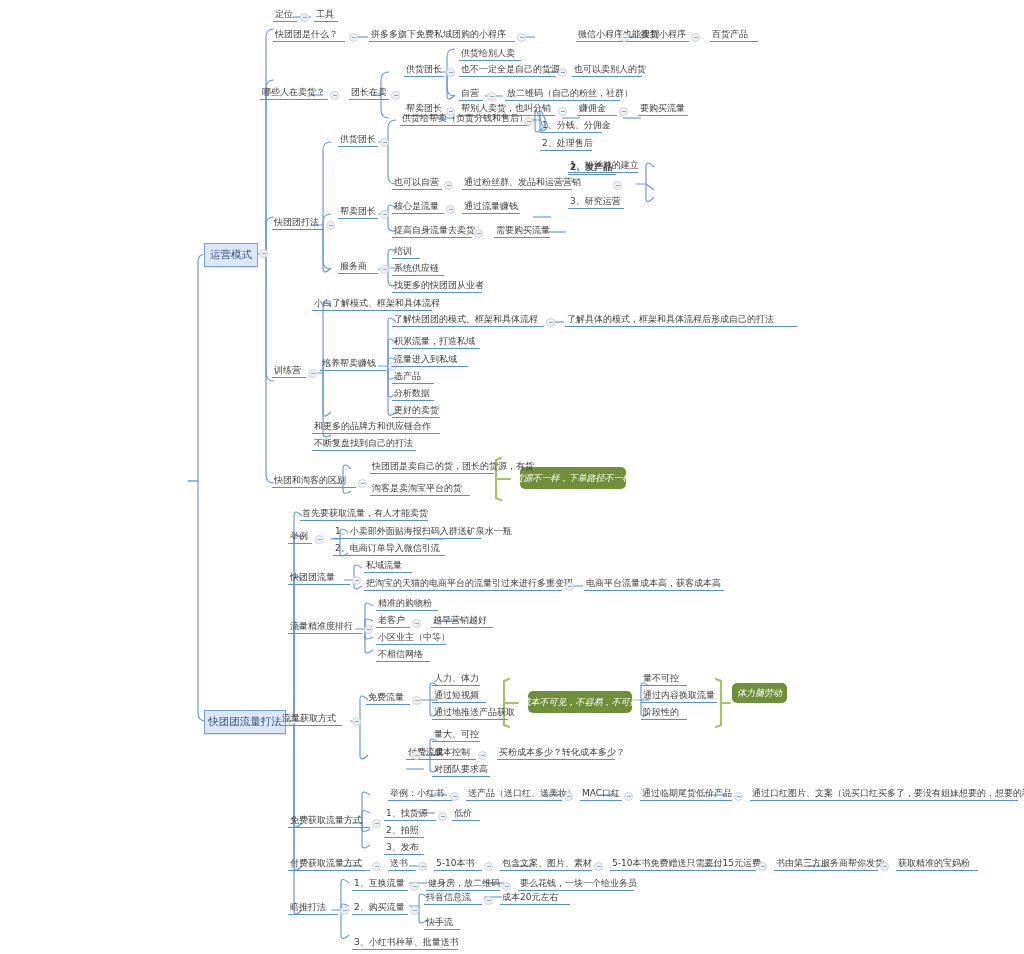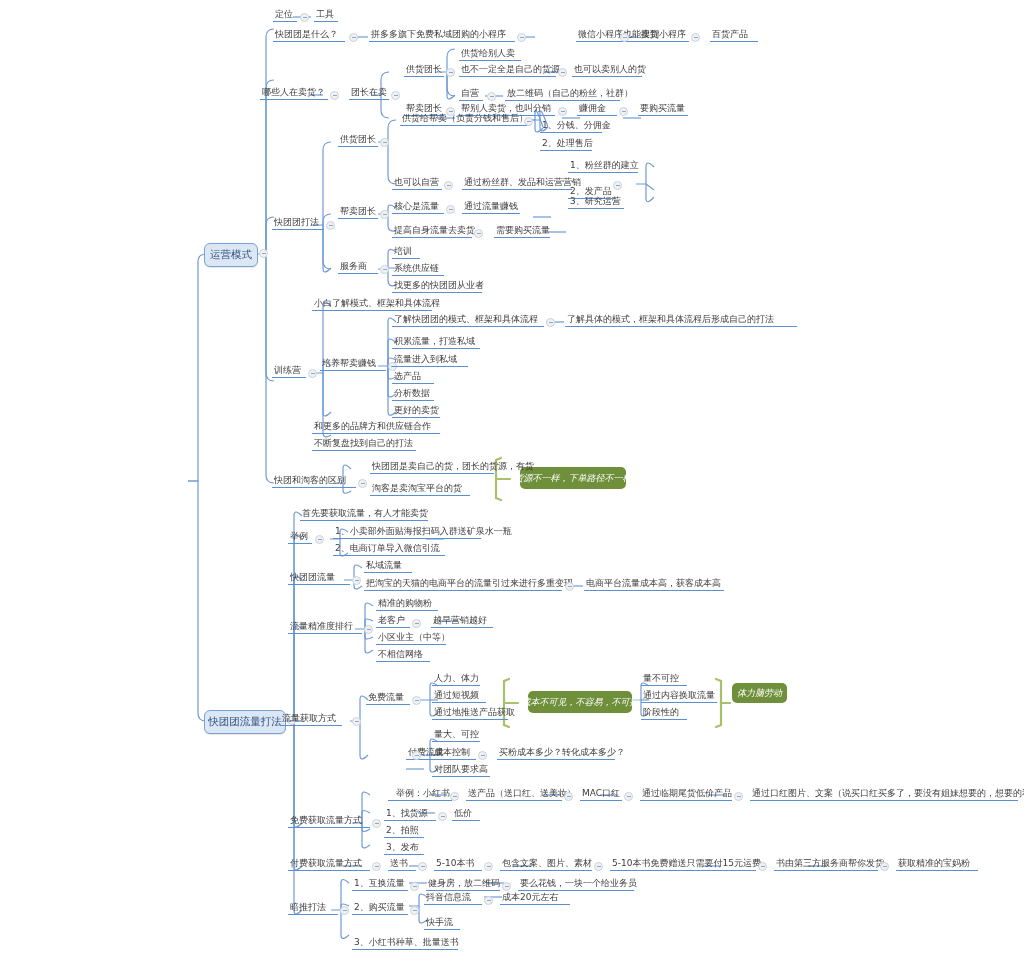--- a/index.html
+++ b/index.html
@@ -44,21 +44,21 @@
     line-height:1;
     display:flex;align-items:center;justify-content:center;
     box-shadow:0 1px 2px rgba(0,0,0,.18);
     white-space:nowrap;
   }
   
   .branch{
     position:absolute;
     background:#dce7f6;
     border:1px solid #7ba2d4;
-    border-radius:6px;
+    border-radius:0;
     color:#30507e;
     font-size:10.5px;
     text-align:center;
     display:flex;align-items:center;justify-content:center;
     white-space:nowrap;
     box-shadow:0 1px 1px rgba(0,0,0,.10);
   }
   
   .green{
     position:absolute;
@@ -303,21 +303,21 @@
   <div class="node u" style="left:400px;top:111px;width:130px;">供货给帮卖（负责分钱和售后）</div>
   <div class="toggle" style="left:524px;top:117px;"></div>
   <div class="node u" style="left:540px;top:118px;width:62px;">1、分钱、分佣金</div>
   <div class="node u" style="left:540px;top:136px;width:52px;">2、处理售后</div>
 
   <div class="node u" style="left:392px;top:175px;width:50px;">也可以自营</div>
   <div class="toggle" style="left:444px;top:181px;"></div>
   <div class="node u" style="left:462px;top:175px;width:110px;">通过粉丝群、发品和运营营销</div>
   <div class="toggle" style="left:613px;top:181px;"></div>
   <div class="node u" style="left:568px;top:158px;width:70px;">1、粉丝群的建立</div>
-  <div class="node u" style="left:568px;top:184px;width:48px;">2、发产品</div>
+  <div class="node u" style="left:568px;top:160px;width:48px;font-weight:bold;">2、发产品</div>
   <div class="node u" style="left:568px;top:194px;width:56px;">3、研究运营</div>
 
   <div class="node u" style="left:338px;top:204px;width:40px;">帮卖团长</div>
   <div class="toggle" style="left:380px;top:210px;"></div>
   <div class="node u" style="left:392px;top:199px;width:52px;">核心是流量</div>
   <div class="toggle" style="left:446px;top:205px;"></div>
   <div class="node u" style="left:462px;top:199px;width:58px;">通过流量赚钱</div>
   <div class="node u" style="left:392px;top:223px;width:80px;">提高自身流量去卖货</div>
   <div class="toggle" style="left:474px;top:229px;"></div>
   <div class="node u" style="left:494px;top:223px;width:56px;">需要购买流量</div>
@@ -390,21 +390,21 @@
   <div class="node u" style="left:374px;top:745px;width:44px;margin-left:32px;">付费流量</div>
   <div class="toggle" style="left:412px;top:751px;"></div>
   <div class="node u" style="left:432px;top:727px;width:48px;">量大、可控</div>
   <div class="node u" style="left:432px;top:745px;width:44px;">成本控制</div>
   <div class="toggle" style="left:478px;top:751px;"></div>
   <div class="node u" style="left:497px;top:745px;width:118px;">买粉成本多少？转化成本多少？</div>
   <div class="node u" style="left:432px;top:762px;width:58px;">对团队要求高</div>
 
   <div class="node u" style="left:288px;top:813px;width:82px;">免费获取流量方式</div>
   <div class="toggle" style="left:372px;top:819px;"></div>
-  <div class="node u" style="left:388px;top:786px;width:64px;text-align:right;">举例：小红书</div>
+  <div class="node u" style="left:388px;top:786px;width:64px;">举例：小红书</div>
   <div class="toggle" style="left:450px;top:792px;"></div>
   <div class="node u" style="left:466px;top:786px;width:96px;">送产品（送口红、送美妆）</div>
   <div class="toggle" style="left:564px;top:792px;"></div>
   <div class="node u" style="left:580px;top:786px;width:42px;">MAC口红</div>
   <div class="toggle" style="left:624px;top:792px;"></div>
   <div class="node u" style="left:640px;top:786px;width:92px;">通过临期尾货低价产品</div>
   <div class="toggle" style="left:734px;top:792px;"></div>
   <div class="node u" style="left:750px;top:786px;width:268px;">通过口红图片、文案（说买口红买多了，要没有姐妹想要的，想要的私信我，免费送）</div>
 
   <div class="node u" style="left:384px;top:806px;width:52px;">1、找货源</div>

